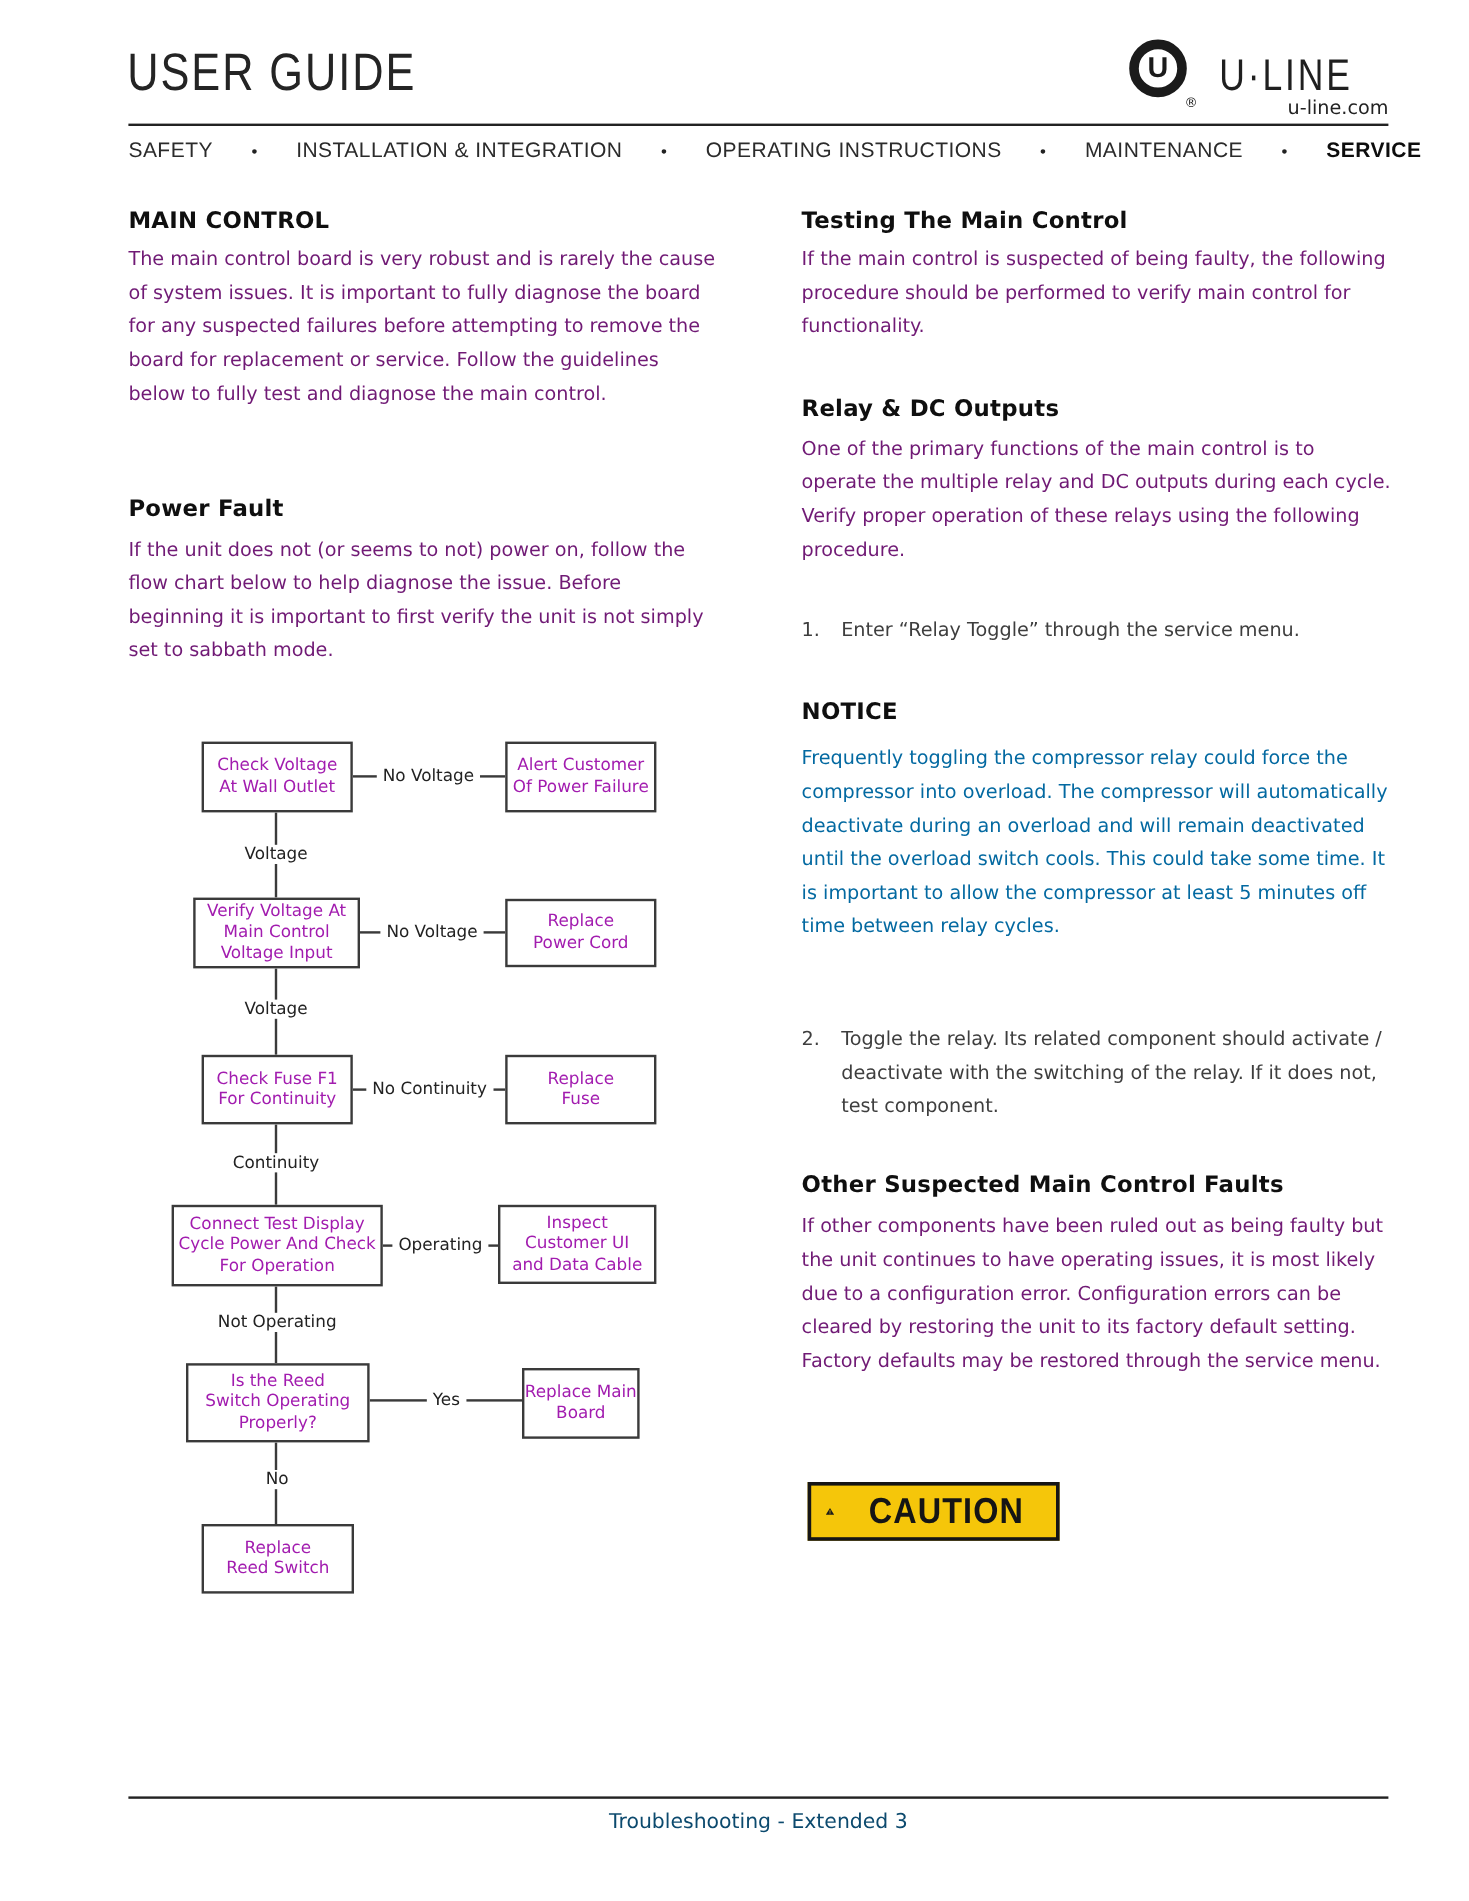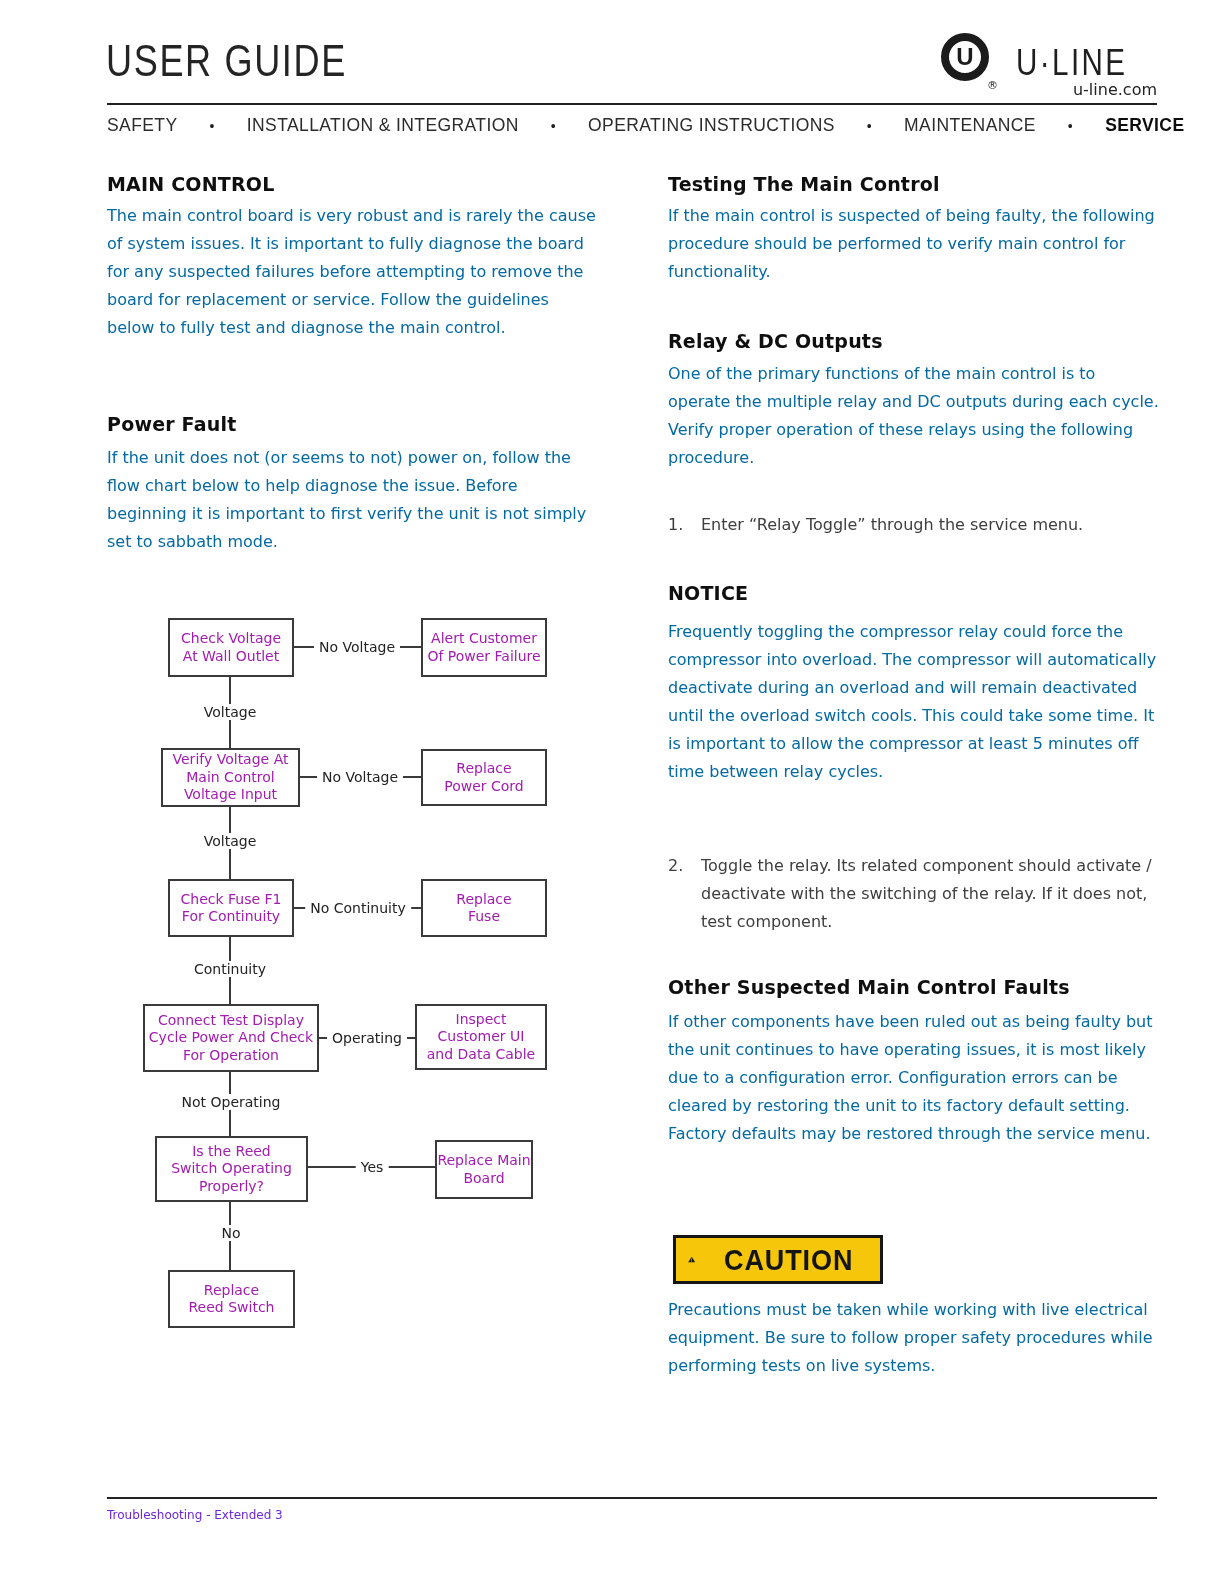--- a/index.html
+++ b/index.html
@@ -19,42 +19,42 @@
             white-space:nowrap;transform:scaleX(.8);transform-origin:left top;}
   .site{font-size:16px;color:#222;text-align:right;}
   .nav{display:flex;justify-content:space-between;align-items:center;
        font-family:"Liberation Sans",sans-serif;font-size:17.5px;color:#2b2b2b;
        letter-spacing:.4px;white-space:nowrap;}
   .nav .bold{font-weight:bold;color:#0d0d0d;}
   .nav .dot{font-size:14px;color:#222;}
 
   
   .h2{font-size:19px;font-weight:bold;color:#0f0f0f;letter-spacing:.2px;}
-  .para{font-size:16px;line-height:28px;color:#0369a1;}
+  .para{font-size:16px;line-height:28px;color:#701a75;}
   .para.bold{font-weight:normal;color:#0369a1;}
   .listitem{display:flex;font-size:16px;line-height:28px;color:#3e3e3e;}
   .listitem .num{width:33px;flex:none;}
   .listitem .txt{flex:1;}
 
   
   .fcbox{position:absolute;box-sizing:border-box;border:2px solid #3a3a3a;background:#fff;
          display:flex;align-items:center;justify-content:center;}
   .fctext{text-align:center;font-size:14px;line-height:17.5px;color:#a21caf;}
   .fclabel{position:absolute;transform:translate(-50%,-50%);background:#fff;padding:0 5px;
            font-size:14px;color:#222;white-space:nowrap;z-index:2;}
   .hline{position:absolute;height:2px;background:#3a3a3a;}
   .vline{position:absolute;width:2px;background:#3a3a3a;}
 
   
   .caution{position:absolute;display:flex;align-items:center;gap:29px;background:#f5c60a;
            border:3px solid #151515;box-sizing:border-box;padding:0 12px;}
   .caution-word{font-family:"Liberation Sans",sans-serif;font-weight:bold;font-size:30px;color:#151515;
                 letter-spacing:1px;transform:scaleX(.9);transform-origin:left center;white-space:nowrap;}
 
-  .footer-label{font-size:12px;color:#6d28d9;text-align:left;}
+  .footer-label{font-size:17px;color:#0c4a6e;text-align:center;}
 </style>
 </head>
 <body>
 
 <div class="page">
 
   <div class="abs doc-title" style="left:106px;top:36px;">USER GUIDE</div>
 
   <div class="logo-circle" style="left:941px;top:33px;">
     <span>U</span>
@@ -166,18 +166,17 @@
 
   <div class="caution" style="left:673px;top:1235px;width:210px;height:49px;">
     <svg width="40" height="33" viewBox="0 0 40 33">
       <path d="M20 1 L39 32 L1 32 Z" fill="#1b1b1b"></path>
       <rect x="18.4" y="11" width="3.2" height="12" fill="#f5c60a"></rect>
       <circle cx="20" cy="27.5" r="2.2" fill="#f5c60a"></circle>
     </svg>
     <span class="caution-word">CAUTION</span>
   </div>
 
-  <div class="abs para bold" style="left:668px;top:1296px;width:496px;">Precautions must be taken while working with live electrical equipment. Be sure to follow proper safety procedures while performing tests on live systems.</div>
 
   <div class="rule" style="left:107px;top:1497px;width:1050px;"></div>
   <div class="abs footer-label" style="left:107px;top:1508px;width:1050px;">Troubleshooting - Extended 3</div>
 
 </div>
 
 </body></html>

